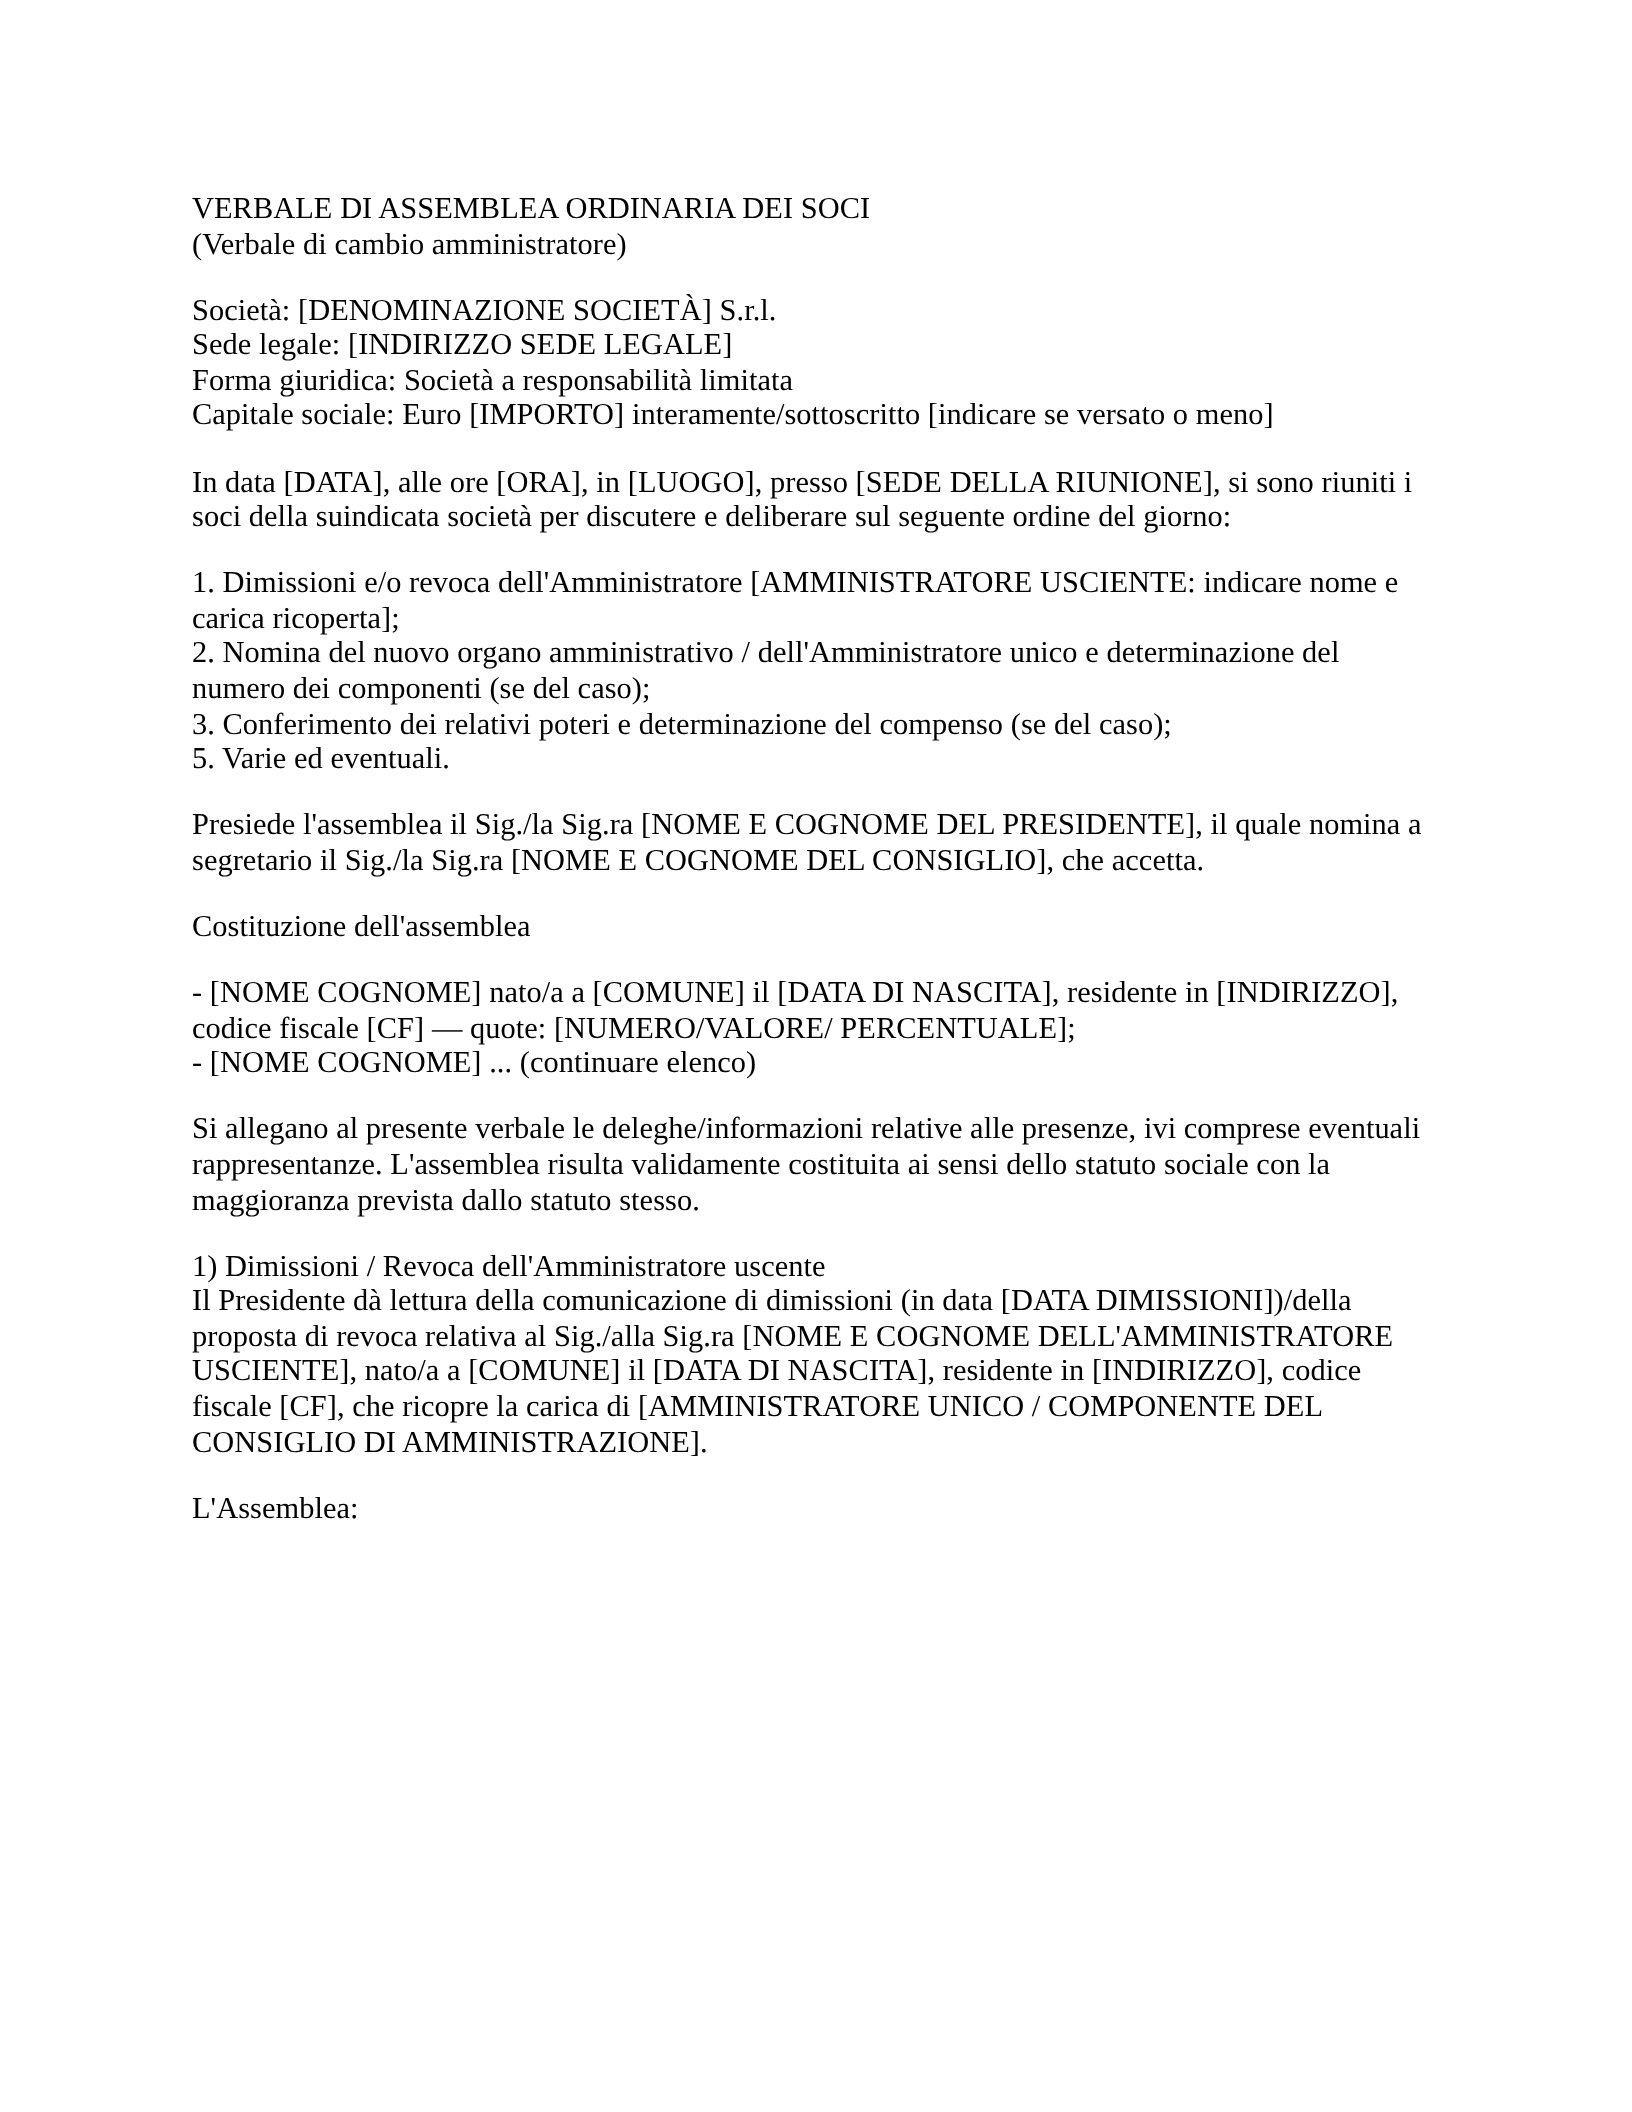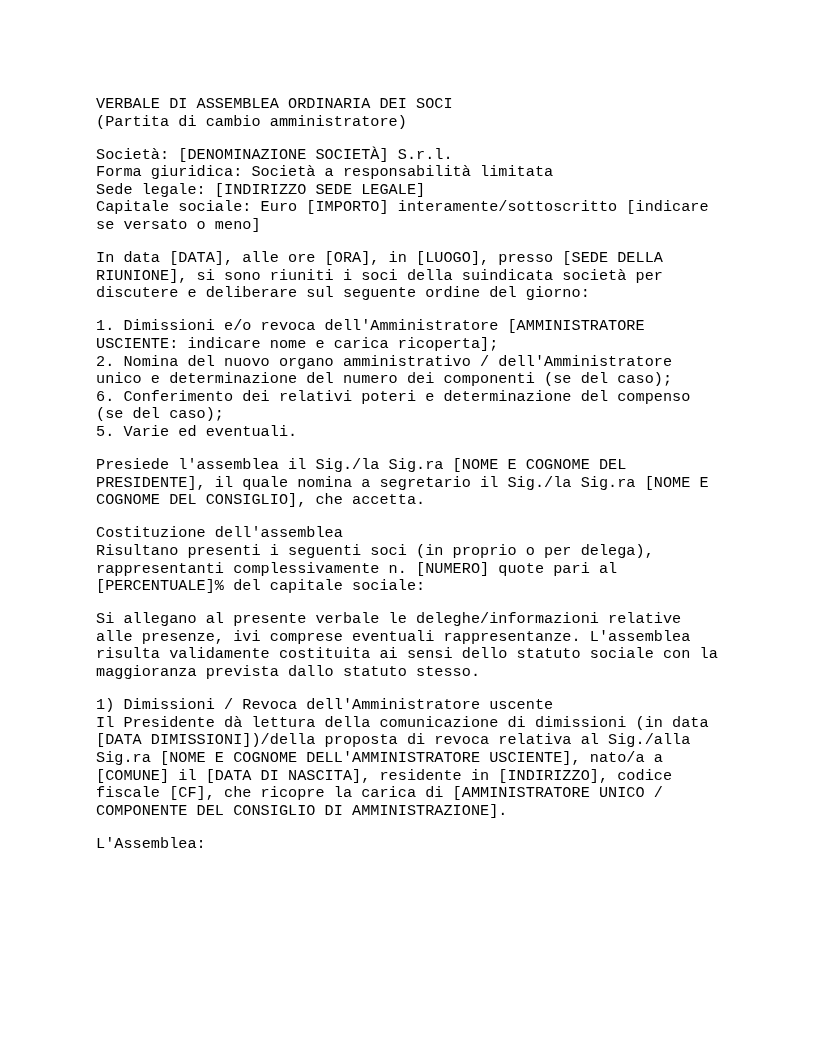--- a/index.html
+++ b/index.html
@@ -14,21 +14,20 @@
     overflow: hidden;
     font-family: "Liberation Serif", "DejaVu Serif", serif;
     color: #000000;
   }
   .page {
     position: relative;
     width: 752px;
     height: 1056px;
     background: #ffffff;
     box-sizing: border-box;
-    font-family: Liberation Mono, monospace;
   }
   .doc-body {
     position: absolute;
     left: 96px;
     top: 96px;
     width: 624px;
   }
   .block {
     margin: 0 0 15.5px 0;
     padding: 0;
@@ -46,50 +45,53 @@
   }
 </style>
 </head>
 <body>
 
 <div class="page">
   <div class="doc-body">
 
     <div class="block">
       <div class="line">VERBALE DI ASSEMBLEA ORDINARIA DEI SOCI</div>
-      <div class="line">(Partita di cambio amministratore)</div>
+      <div class="line">(Verbale di cambio amministratore)</div>
     </div>
 
     <div class="block">
       <div class="line">Società: [DENOMINAZIONE SOCIETÀ] S.r.l.</div>
+      <div class="line">Sede legale: [INDIRIZZO SEDE LEGALE]</div>
       <div class="line">Forma giuridica: Società a responsabilità limitata</div>
-      <div class="line">Sede legale: [INDIRIZZO SEDE LEGALE]</div>
       <div class="line">Capitale sociale: Euro [IMPORTO] interamente/sottoscritto [indicare se versato o meno]</div>
     </div>
 
     <div class="block">
       <div class="line">In data [DATA], alle ore [ORA], in [LUOGO], presso [SEDE DELLA RIUNIONE], si sono riuniti i soci della suindicata società per discutere e deliberare sul seguente ordine del giorno:</div>
     </div>
 
     <div class="block">
       <div class="line">1. Dimissioni e/o revoca dell'Amministratore [AMMINISTRATORE USCIENTE: indicare nome e carica ricoperta];</div>
       <div class="line">2. Nomina del nuovo organo amministrativo / dell'Amministratore unico e determinazione del numero dei componenti (se del caso);</div>
-      <div class="line">6. Conferimento dei relativi poteri e determinazione del compenso (se del caso);</div>
+      <div class="line">3. Conferimento dei relativi poteri e determinazione del compenso (se del caso);</div>
       <div class="line">5. Varie ed eventuali.</div>
     </div>
 
     <div class="block">
       <div class="line">Presiede l'assemblea il Sig./la Sig.ra [NOME E COGNOME DEL PRESIDENTE], il quale nomina a segretario il Sig./la Sig.ra [NOME E COGNOME DEL CONSIGLIO], che accetta.</div>
     </div>
 
     <div class="block">
       <div class="line">Costituzione dell'assemblea</div>
-      <div class="line">Risultano presenti i seguenti soci (in proprio o per delega), rappresentanti complessivamente n. [NUMERO] quote pari al [PERCENTUALE]% del capitale sociale:</div>
     </div>
 
+    <div class="block">
+      <div class="line">- [NOME COGNOME] nato/a a [COMUNE] il [DATA DI NASCITA], residente in [INDIRIZZO], codice fiscale [CF] — quote: [NUMERO/VALORE/ PERCENTUALE];</div>
+      <div class="line">- [NOME COGNOME] ... (continuare elenco)</div>
+    </div>
 
     <div class="block">
       <div class="line">Si allegano al presente verbale le deleghe/informazioni relative alle presenze, ivi comprese eventuali rappresentanze. L'assemblea risulta validamente costituita ai sensi dello statuto sociale con la maggioranza prevista dallo statuto stesso.</div>
     </div>
 
 
     <div class="block">
       <div class="line">1) Dimissioni / Revoca dell'Amministratore uscente</div>
       <div class="line">Il Presidente dà lettura della comunicazione di dimissioni (in data [DATA DIMISSIONI])/della proposta di revoca relativa al Sig./alla Sig.ra [NOME E COGNOME DELL'AMMINISTRATORE USCIENTE], nato/a a [COMUNE] il [DATA DI NASCITA], residente in [INDIRIZZO], codice fiscale [CF], che ricopre la carica di [AMMINISTRATORE UNICO / COMPONENTE DEL CONSIGLIO DI AMMINISTRAZIONE].</div>
     </div>

